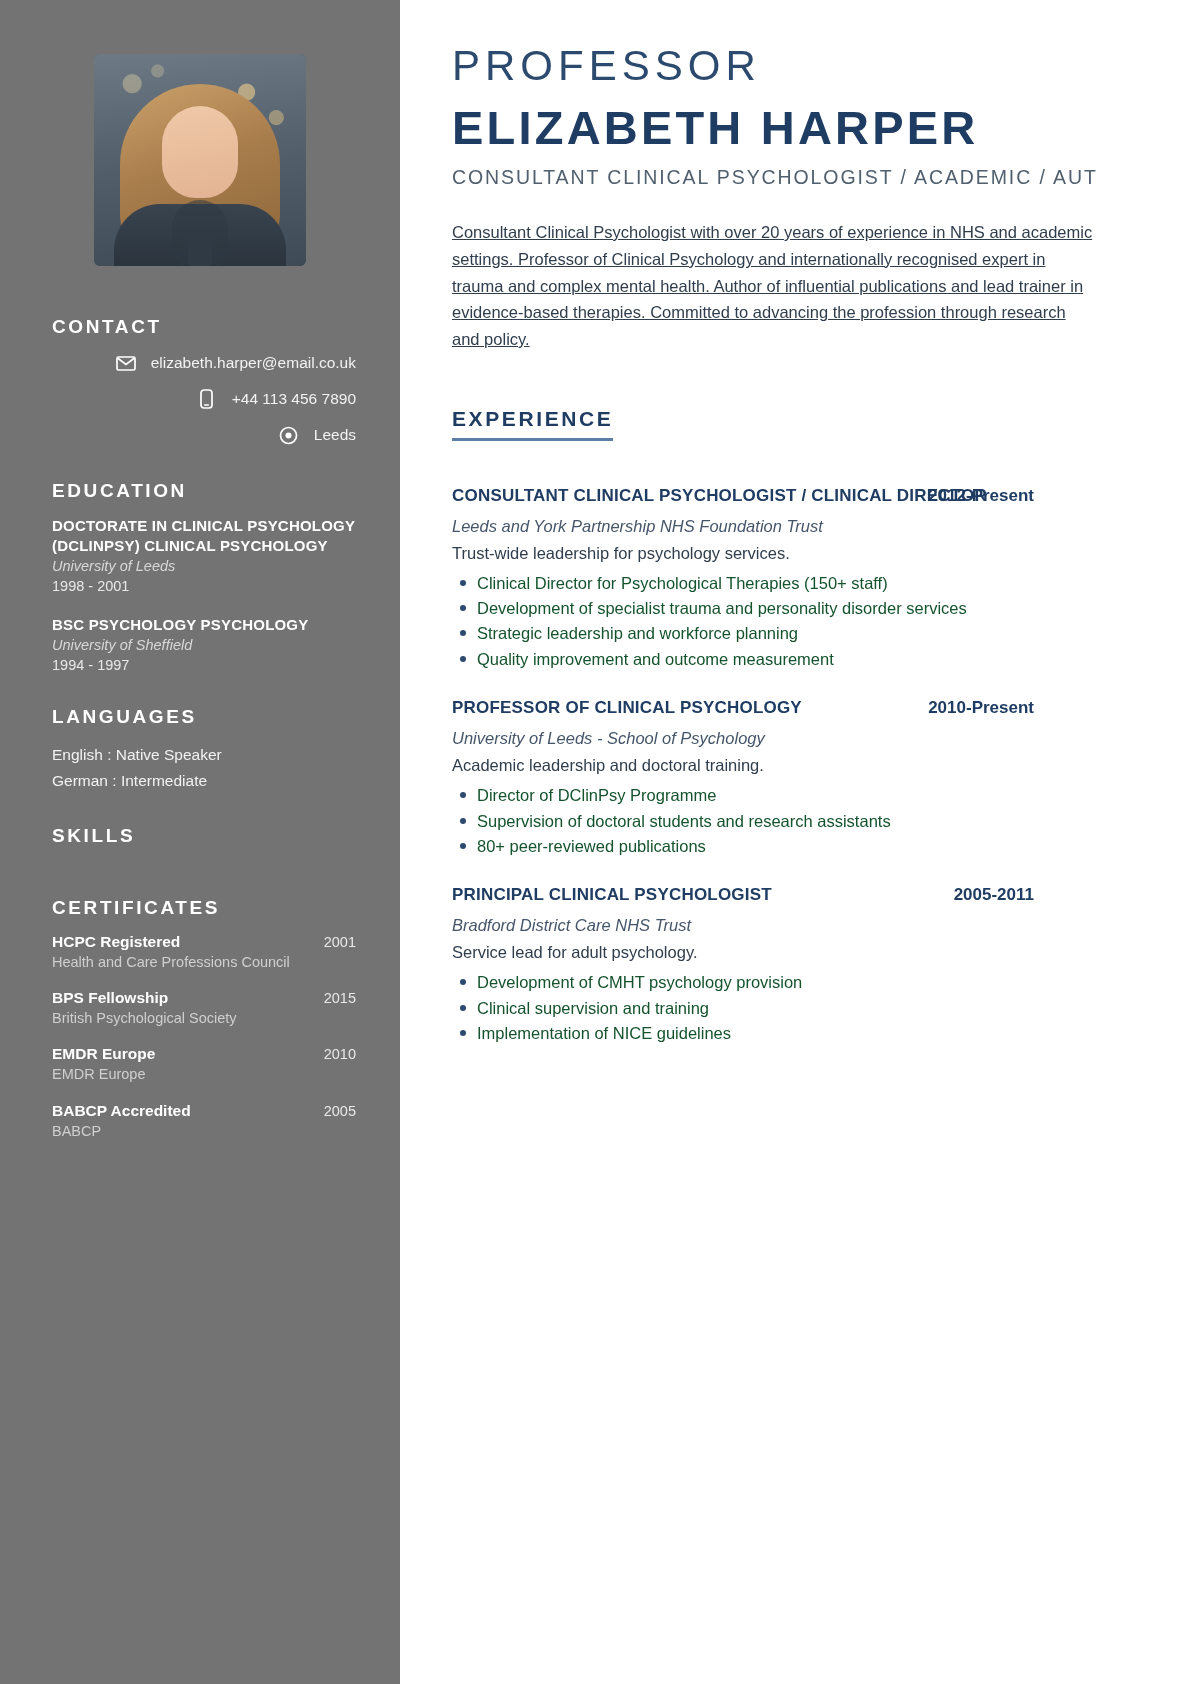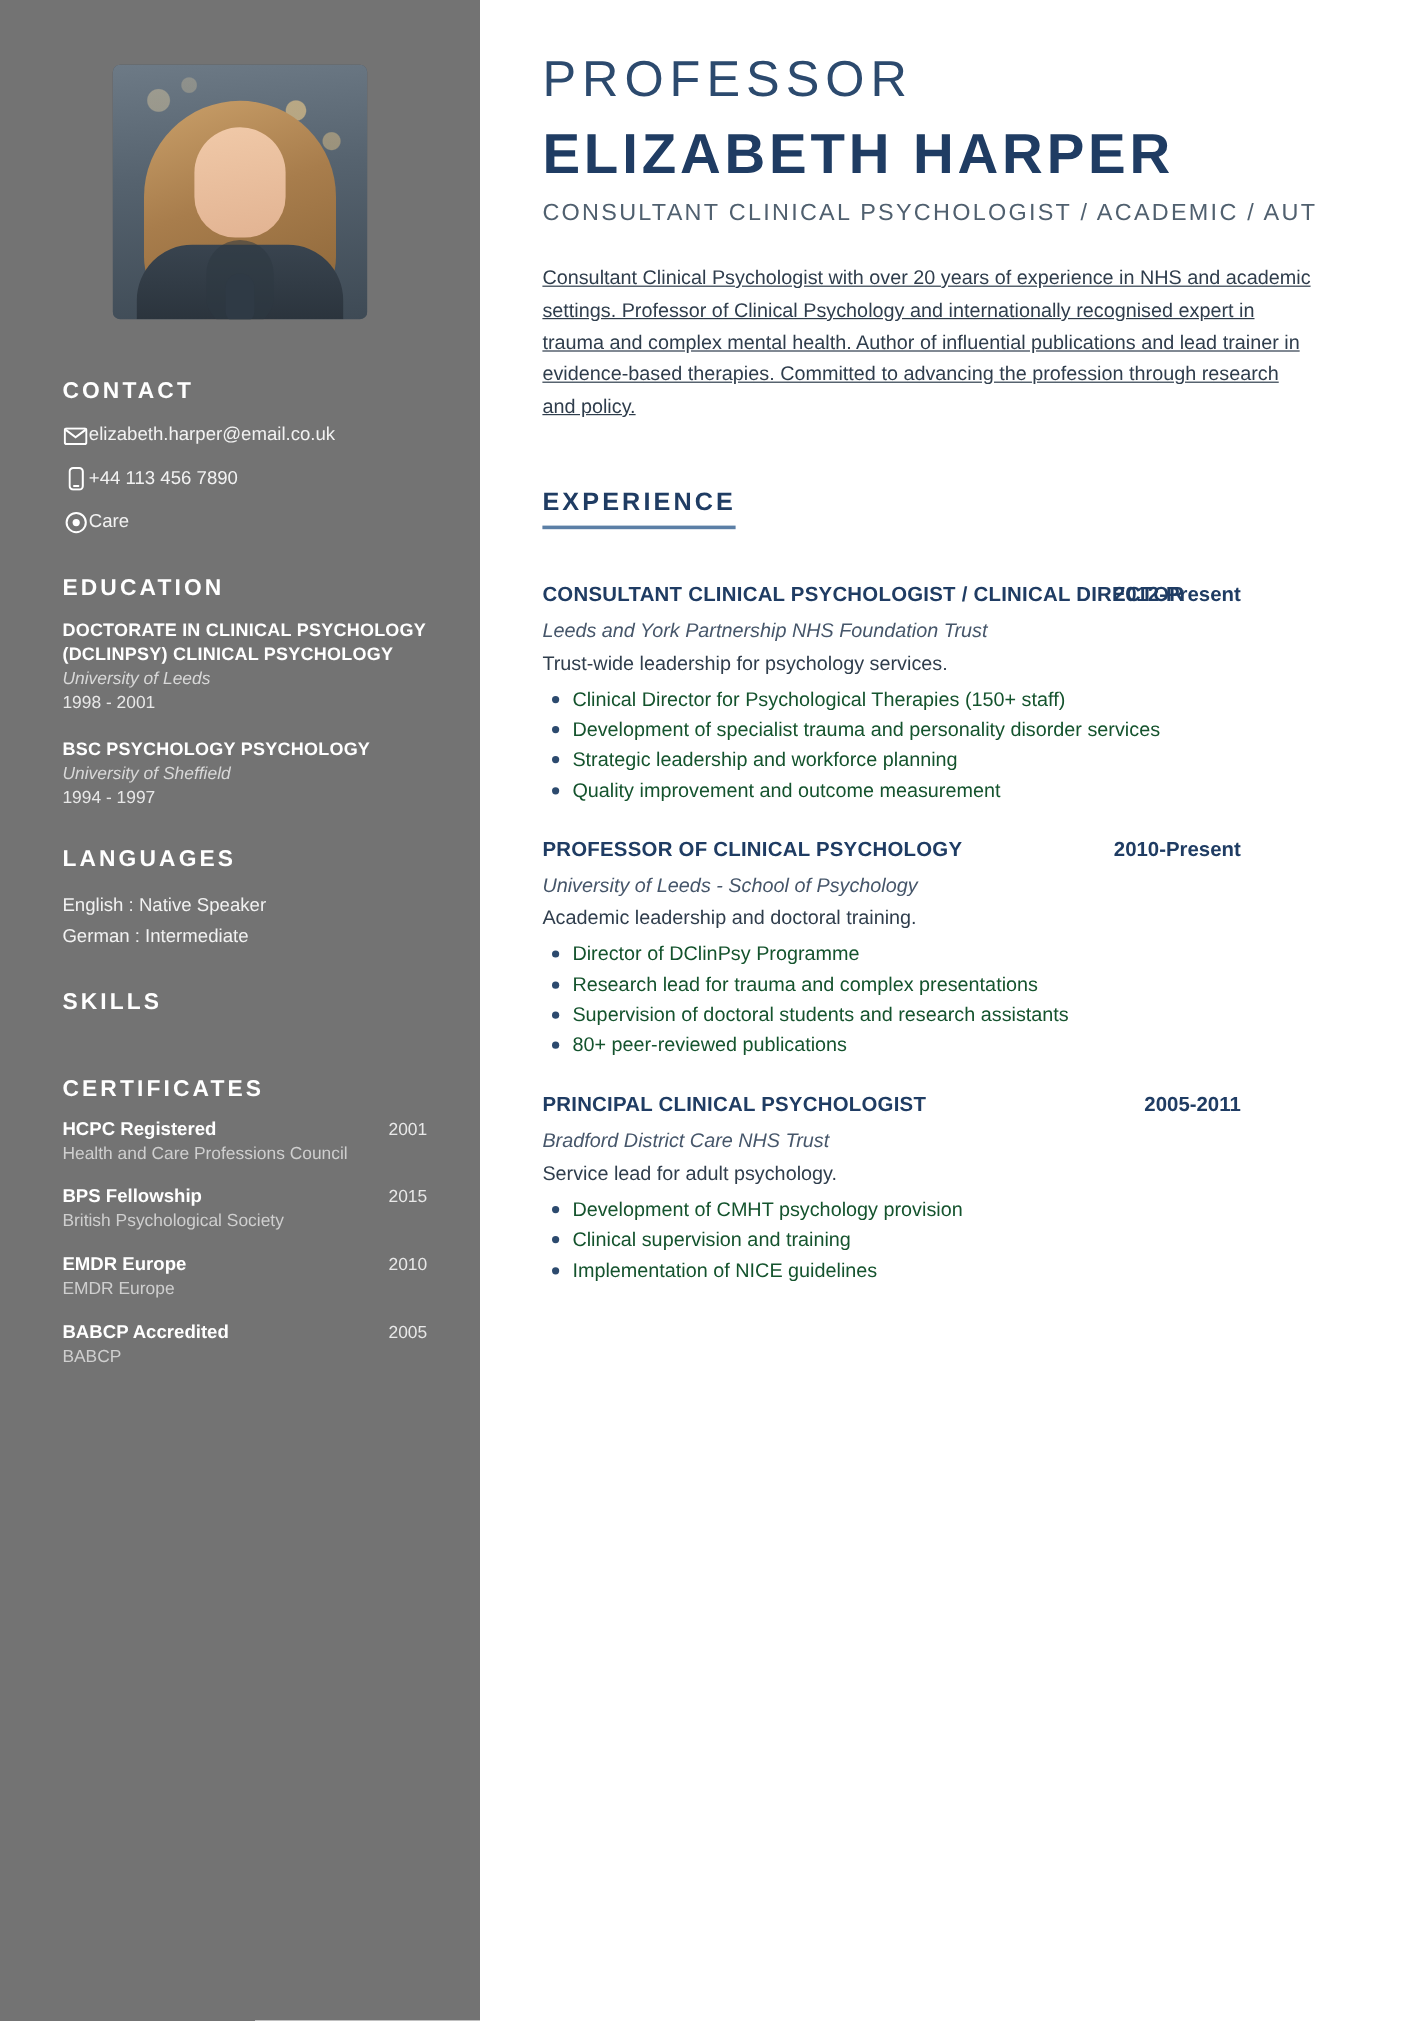--- a/index.html
+++ b/index.html
@@ -67,22 +67,23 @@
   }
 
   .side-h{
     font-size:19px;font-weight:700;letter-spacing:2.6px;
     color:#ffffff;margin:0 0 14px 0;
   }
   .sec{ padding:0 28px 0 36px; }
   .sec-contact{ margin-top:50px; }
 
   .crow{
-    display:flex;align-items:center;
+    display:flex;align-items:center;gap:14px;
     margin-bottom:14px;
+    justify-content:flex-end;
   }
   .cicon{
     width:22px;min-width:22px;height:22px;
     display:flex;align-items:center;justify-content:center;
   }
   .cicon svg{display:block;}
   .ctext{font-size:15.5px;color:#f2f2f2;line-height:1.2;}
 
   .sec-edu{margin-top:34px;}
   .edu-item{margin-bottom:19px;}
@@ -225,21 +226,21 @@
         <span class="ctext">+44 113 456 7890</span>
       </div>
 
       <div class="crow">
         <span class="cicon">
           <svg width="19" height="19" viewBox="0 0 19 19">
             <circle cx="9.5" cy="9.5" r="8" fill="none" stroke="#ffffff" stroke-width="1.7"></circle>
             <circle cx="9.5" cy="9.5" r="3" fill="#ffffff"></circle>
           </svg>
         </span>
-        <span class="ctext">Care</span>
+        <span class="ctext">Leeds</span>
       </div>
     </section>
 
     <section class="sec sec-edu">
       <h2 class="side-h">EDUCATION</h2>
 
       <div class="edu-item">
         <div class="edu-deg">DOCTORATE IN CLINICAL PSYCHOLOGY (DCLINPSY) CLINICAL PSYCHOLOGY</div>
         <div class="edu-school">University of Leeds</div>
         <div class="edu-date">1998 - 2001</div>
@@ -330,21 +331,20 @@
     
     <div class="job">
       <div class="job-head">
         <span class="job-title">PROFESSOR OF CLINICAL PSYCHOLOGY</span>
         <span class="job-date">2010-Present</span>
       </div>
       <div class="job-org">University of Leeds - School of Psychology</div>
       <div class="job-desc">Academic leadership and doctoral training.</div>
       <ul class="job-bullets">
         <li>Director of DClinPsy Programme</li>
-        <li>Research lead for trauma and complex presentations</li>
         <li>Supervision of doctoral students and research assistants</li>
         <li>80+ peer-reviewed publications</li>
       </ul>
     </div>
 
     
     <div class="job">
       <div class="job-head">
         <span class="job-title">PRINCIPAL CLINICAL PSYCHOLOGIST</span>
         <span class="job-date">2005-2011</span>

